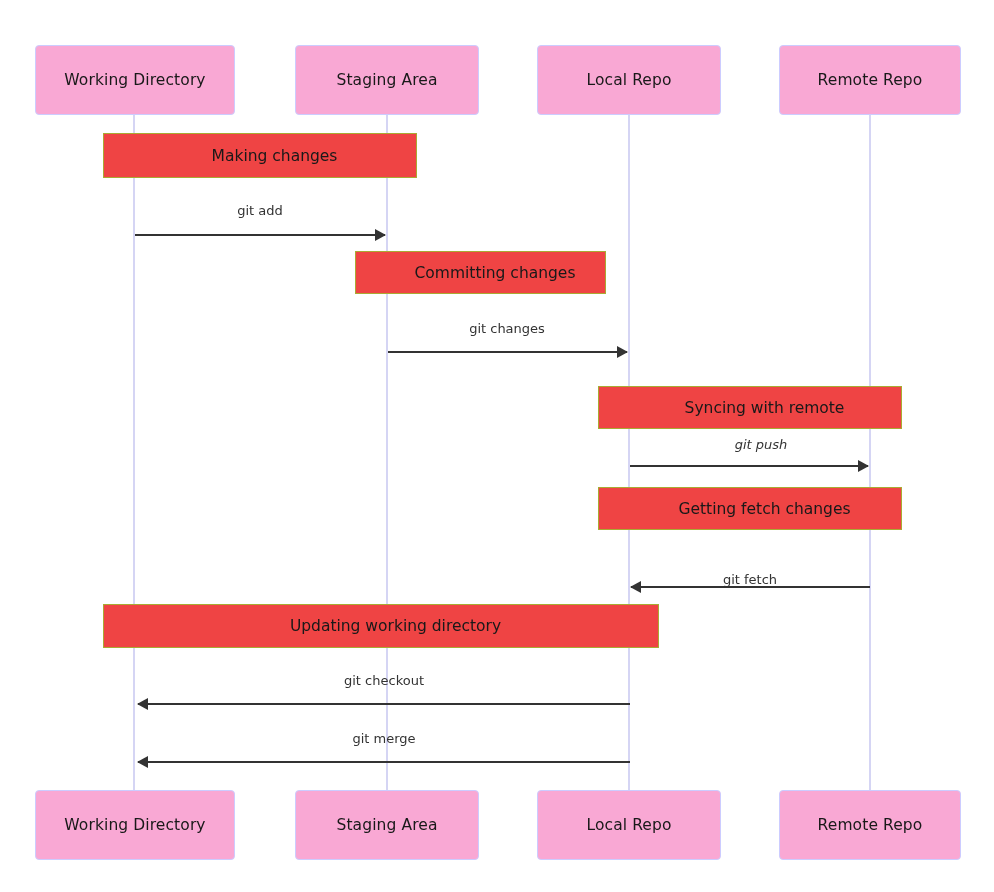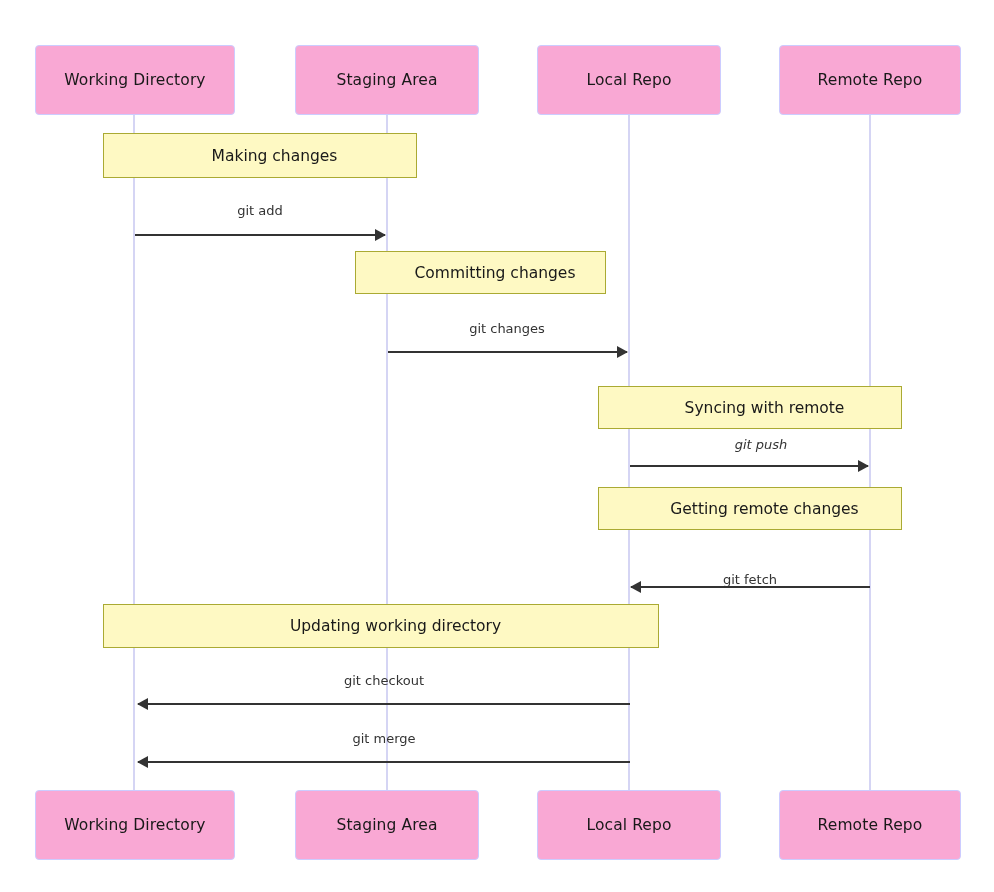--- a/index.html
+++ b/index.html
@@ -11,21 +11,21 @@
   .lifeline{position:absolute;width:2px;background:#d5d5f4;}
 
   
   .actor{position:absolute;box-sizing:border-box;
          background:#f9a8d4;border:1px solid #ccccff;border-radius:4px;
          display:flex;align-items:center;justify-content:center;}
   .actor span{font-size:15.5px;color:#191919;letter-spacing:.1px;white-space:nowrap;}
 
   
   .note{position:absolute;box-sizing:border-box;
-        background:#fef9c3;border:1px solid #aaaa33;
+        background:#ef4444;border:1px solid #aaaa33;
         display:flex;align-items:center;justify-content:center;padding-left:29px;}
   .note span{font-size:15.5px;color:#191919;white-space:nowrap;}
 
   
   .msg-line{position:absolute;height:2px;background:#333333;}
   .arrow-head{position:absolute;width:0;height:0;}
   .arrow-head.right{border-top:6px solid transparent;border-bottom:6px solid transparent;
                     border-left:11px solid #333333;}
   .arrow-head.left{border-top:6px solid transparent;border-bottom:6px solid transparent;
                    border-right:11px solid #333333;}
@@ -67,21 +67,21 @@
     <div class="note" style="left: 103px; top: 133px; width: 314px; height: 45px;">
       <span>Making changes</span>
     </div>
     <div class="note" style="left: 355px; top: 251px; width: 251px; height: 43px;">
       <span>Committing changes</span>
     </div>
     <div class="note" style="left: 598px; top: 369px; width: 304px; height: 43px; margin-top: 17px;">
       <span>Syncing with remote</span>
     </div>
     <div class="note" style="left: 598px; top: 487px; width: 304px; height: 43px;">
-      <span>Getting remote changes</span>
+      <span>Getting fetch changes</span>
     </div>
     <div class="note" style="left: 103px; top: 604px; width: 556px; height: 44px;">
       <span>Updating working directory</span>
     </div>
     <div class="msg-line" style="left: 135px; top: 234px; width: 250px;"></div>
     <div class="arrow-head right" style="top: 229px; left: 375px;"></div>
     <div class="msg-label" style="left: 260px; top: 203px;">git add</div>
     <div class="msg-line" style="left: 388px; top: 351px; width: 239px;"></div>
     <div class="arrow-head right" style="top: 346px; left: 617px;"></div>
     <div class="msg-label" style="left: 507px; top: 321px;">git changes</div>

